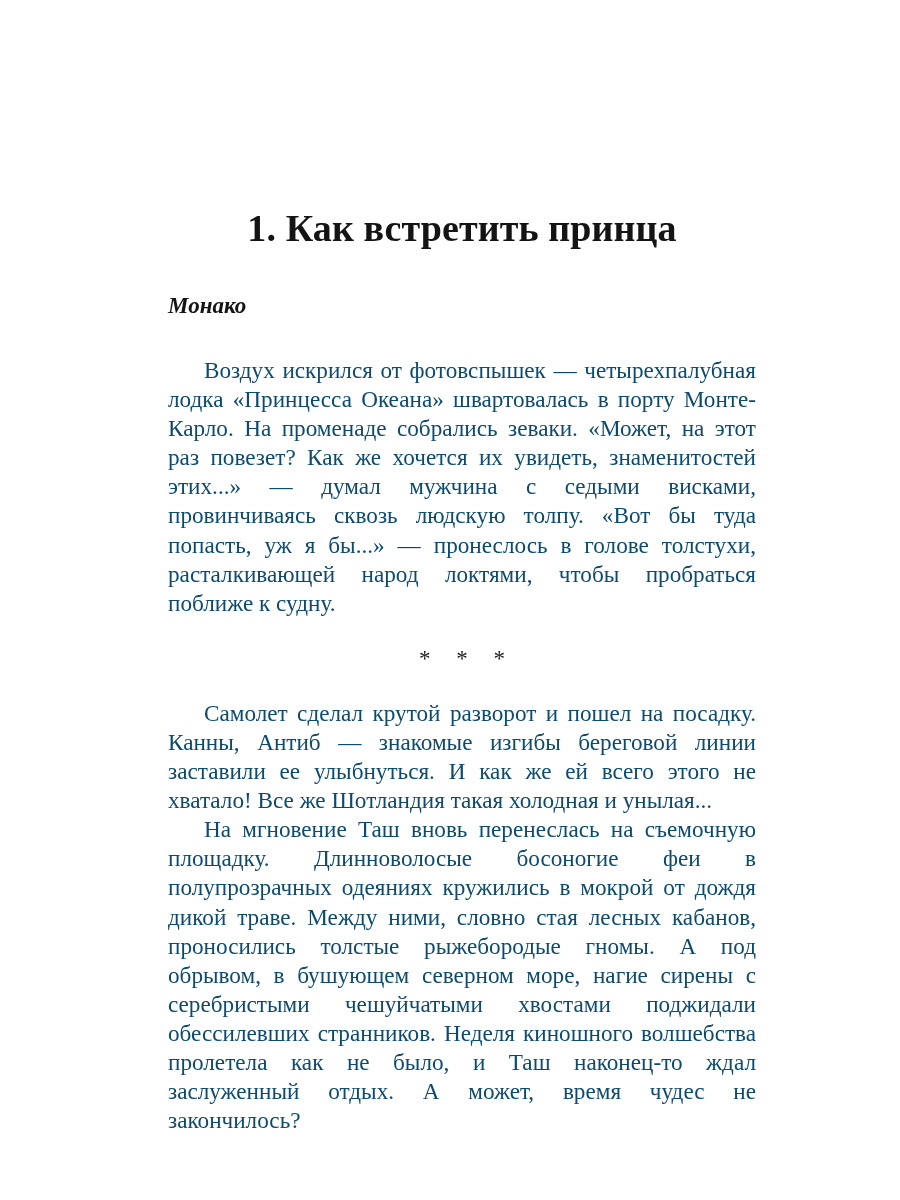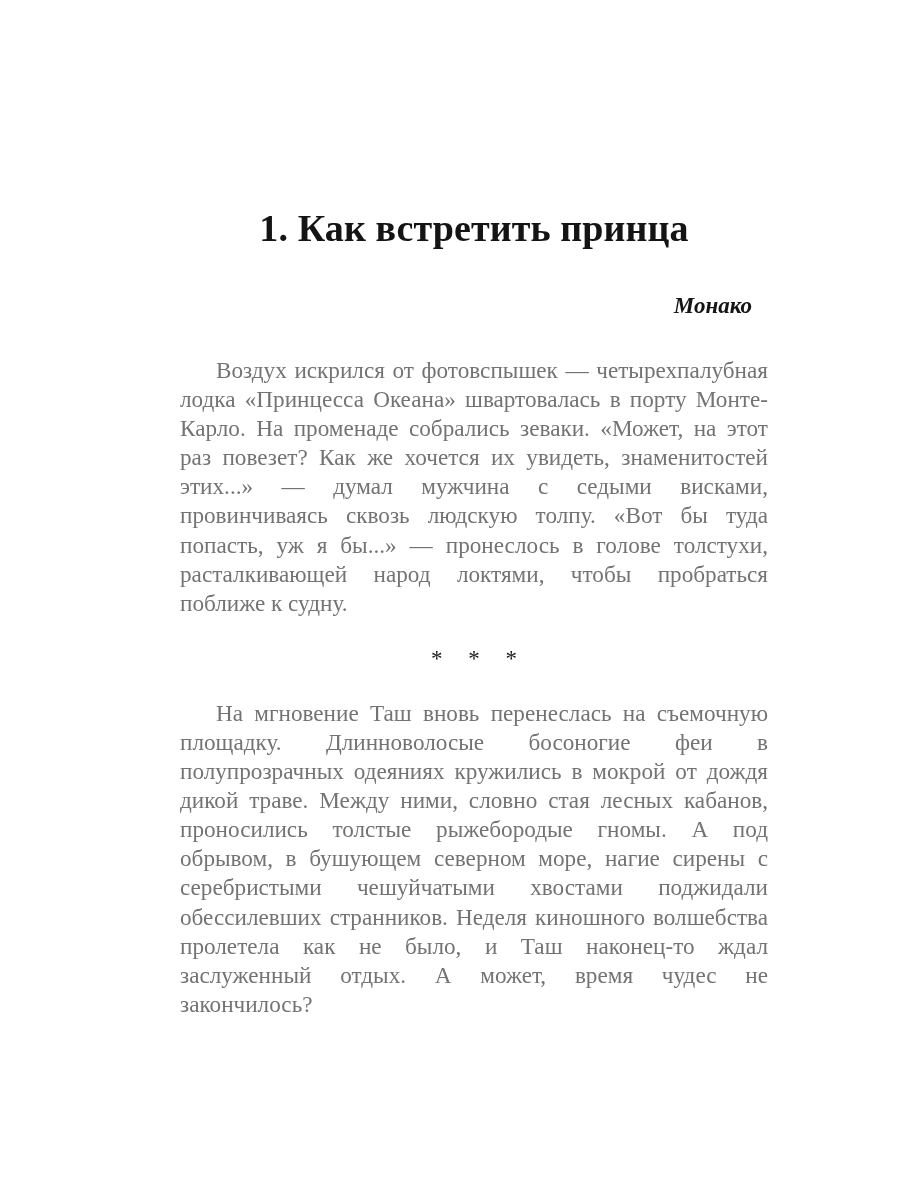--- a/index.html
+++ b/index.html
@@ -16,41 +16,41 @@
     background: #ffffff;
     overflow: hidden;
     font-family: "Liberation Serif", "DejaVu Serif", serif;
     color: #1a1a1a;
     -webkit-font-smoothing: antialiased;
   }
 
   
   .text-column {
     position: absolute;
-    left: 180px;
+    left: 168px;
     top: 0;
     width: 588px;
   }
 
   .chapter-title {
     margin: 0;
     padding: 0;
     text-align: center;
     font-weight: bold;
     font-size: 38px;
     line-height: 44px;
     letter-spacing: 0.1px;
     color: #141414;
     padding-top: 206px;
   }
 
   .chapter-subtitle {
-    margin: 16px;
+    margin: 0;
     padding: 0;
-    text-align: right;
+    text-align: left;
     font-weight: bold;
     font-style: italic;
     font-size: 23px;
     line-height: 28px;
     color: #141414;
     margin-top: 42px;
   }
 
   .body-block {
     margin-top: 36px;
@@ -58,21 +58,21 @@
 
   p.para {
     margin: 0;
     padding: 0;
     font-size: 23.2px;
     line-height: 29.1px;
     text-align: justify;
     text-justify: inter-word;
     text-indent: 36px;
     hyphens: manual;
-    color: #737373;
+    color: #0c4a6e;
   }
 
   .scene-break {
     margin: 0;
     padding: 0;
     text-align: center;
     font-size: 23px;
     line-height: 29px;
     letter-spacing: 10px;
     text-indent: 10px;
@@ -91,17 +91,18 @@
 
     <div class="chapter-subtitle">Монако</div>
 
     <div class="body-block">
       <p class="para">Воздух искрился от фотовспышек — четырехпалубная лодка «Принцесса Океана» швартовалась в порту Монте-Карло. На променаде собрались зеваки. «Может, на этот раз повезет? Как же хочется их увидеть, знаменитостей этих...» — думал мужчина с седыми висками, провинчиваясь сквозь людскую толпу. «Вот бы туда попасть, уж я бы...» — пронеслось в голове толстухи, расталкивающей народ локтями, чтобы пробраться поближе к судну.</p>
     </div>
 
     <div class="scene-break">* * *</div>
 
     <div>
+      <p class="para">Самолет сделал крутой разворот и пошел на посадку. Канны, Антиб — знакомые изгибы береговой линии заставили ее улыбнуться. И как же ей всего этого не хватало! Все же Шотландия такая холодная и унылая...</p>
       <p class="para">На мгновение Таш вновь перенеслась на съемочную площадку. Длинноволосые босоногие феи в полупрозрачных одеяниях кружились в мокрой от дождя дикой траве. Между ними, словно стая лесных кабанов, проносились толстые рыжебородые гномы. А под обрывом, в бушующем северном море, нагие сирены с серебристыми чешуйчатыми хвостами поджидали обессилевших странников. Неделя киношного волшебства пролетела как не было, и Таш наконец-то ждал заслуженный отдых. А может, время чудес не закончилось?</p>
     </div>
 
   </div>
 </div>
 
 </body></html>

